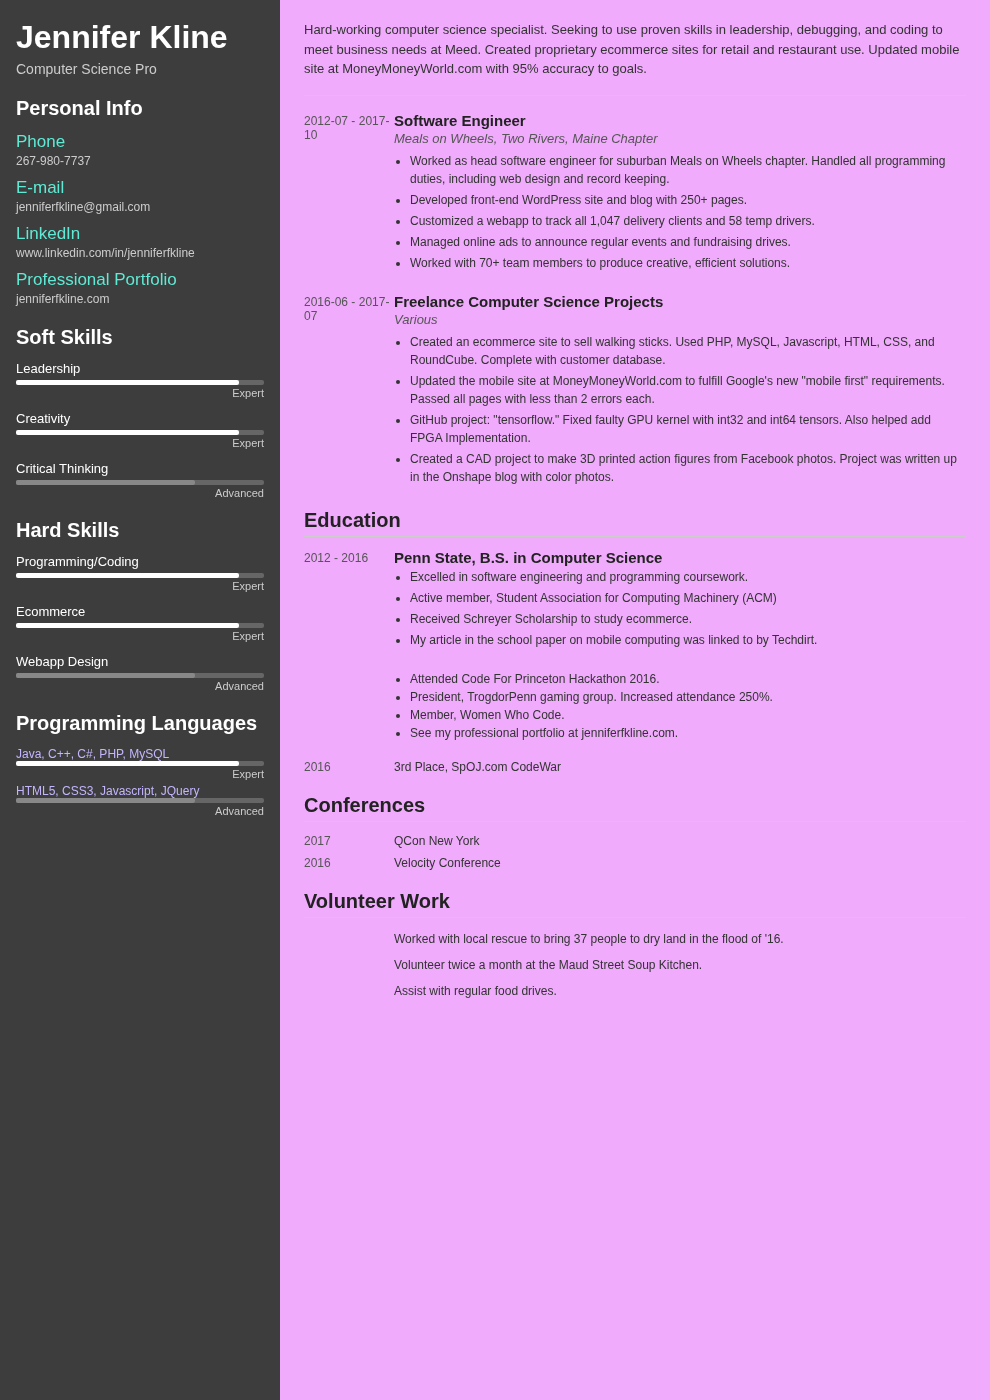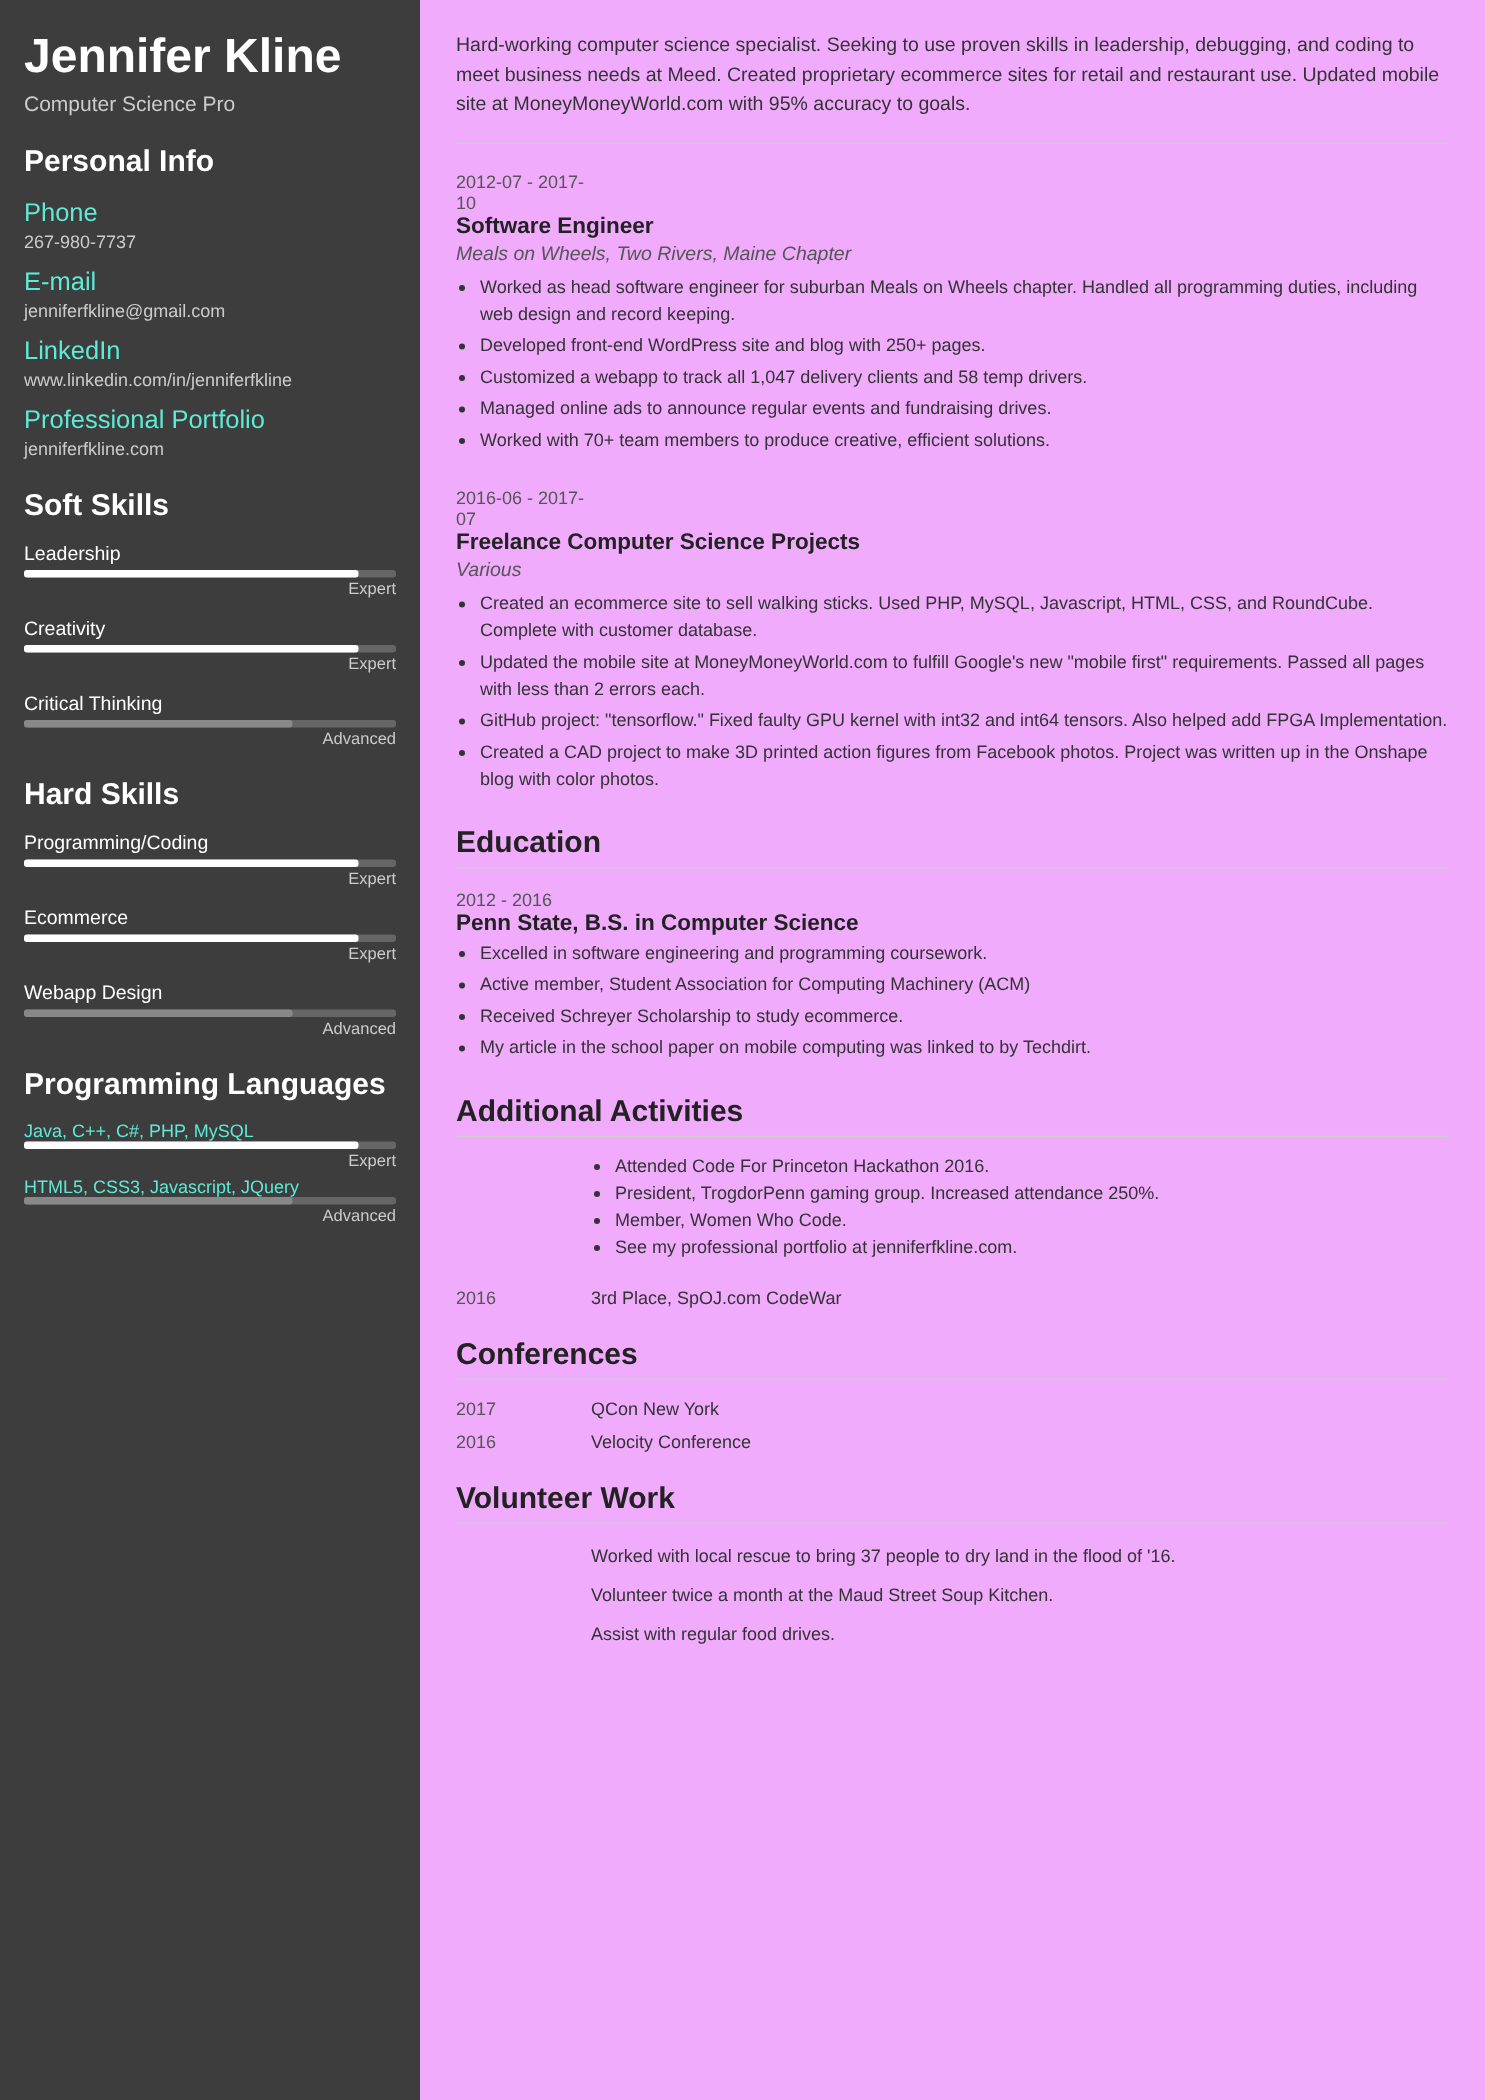--- a/index.html
+++ b/index.html
@@ -76,21 +76,21 @@
       color: #ccc;
       text-align: right;
       margin-top: 1px;
     }
 
     .skill-bar-fill.expert { width: 90%; }
     .skill-bar-fill.advanced { width: 72%; background: #888; }
 
     .lang-value {
       font-size: 12px;
-      color: #5eead4;
+      color: #c4b5fd;
       margin-top: 4px;
     }
 
     
     .main {
       flex: 1;
       padding: 20px 24px;
       background: #f0abfc;
     }
 
@@ -107,21 +107,21 @@
       font-size: 20px;
       font-weight: bold;
       color: #222;
       margin-bottom: 12px;
       padding-bottom: 4px;
       border-bottom: 1px solid #ccc;
     }
 
     .section { margin-bottom: 20px; }
 
-    .entry { display: flex; margin-bottom: 18px; flex-direction: column; }
+    .entry { display: flex; margin-bottom: 18px; }
 
     .entry-date {
       width: 90px;
       min-width: 90px;
       font-size: 12px;
       color: #555;
       padding-top: 2px;
     }
 
     .entry-content { flex: 1; }
@@ -335,21 +335,20 @@
           <li>Excelled in software engineering and programming coursework.</li>
           <li>Active member, Student Association for Computing Machinery (ACM)</li>
           <li>Received Schreyer Scholarship to study ecommerce.</li>
           <li>My article in the school paper on mobile computing was linked to by Techdirt.</li>
         </ul>
       </div>
     </div>
   </div>
 
   <div class="section">
-    <div class="section-title">Additional Activities</div>
     <ul class="activities-list">
       <li>Attended Code For Princeton Hackathon 2016.</li>
       <li>President, TrogdorPenn gaming group. Increased attendance 250%.</li>
       <li>Member, Women Who Code.</li>
       <li>See my professional portfolio at jenniferfkline.com.</li>
     </ul>
   </div>
 
   <div class="section">
     <div class="award-entry">

